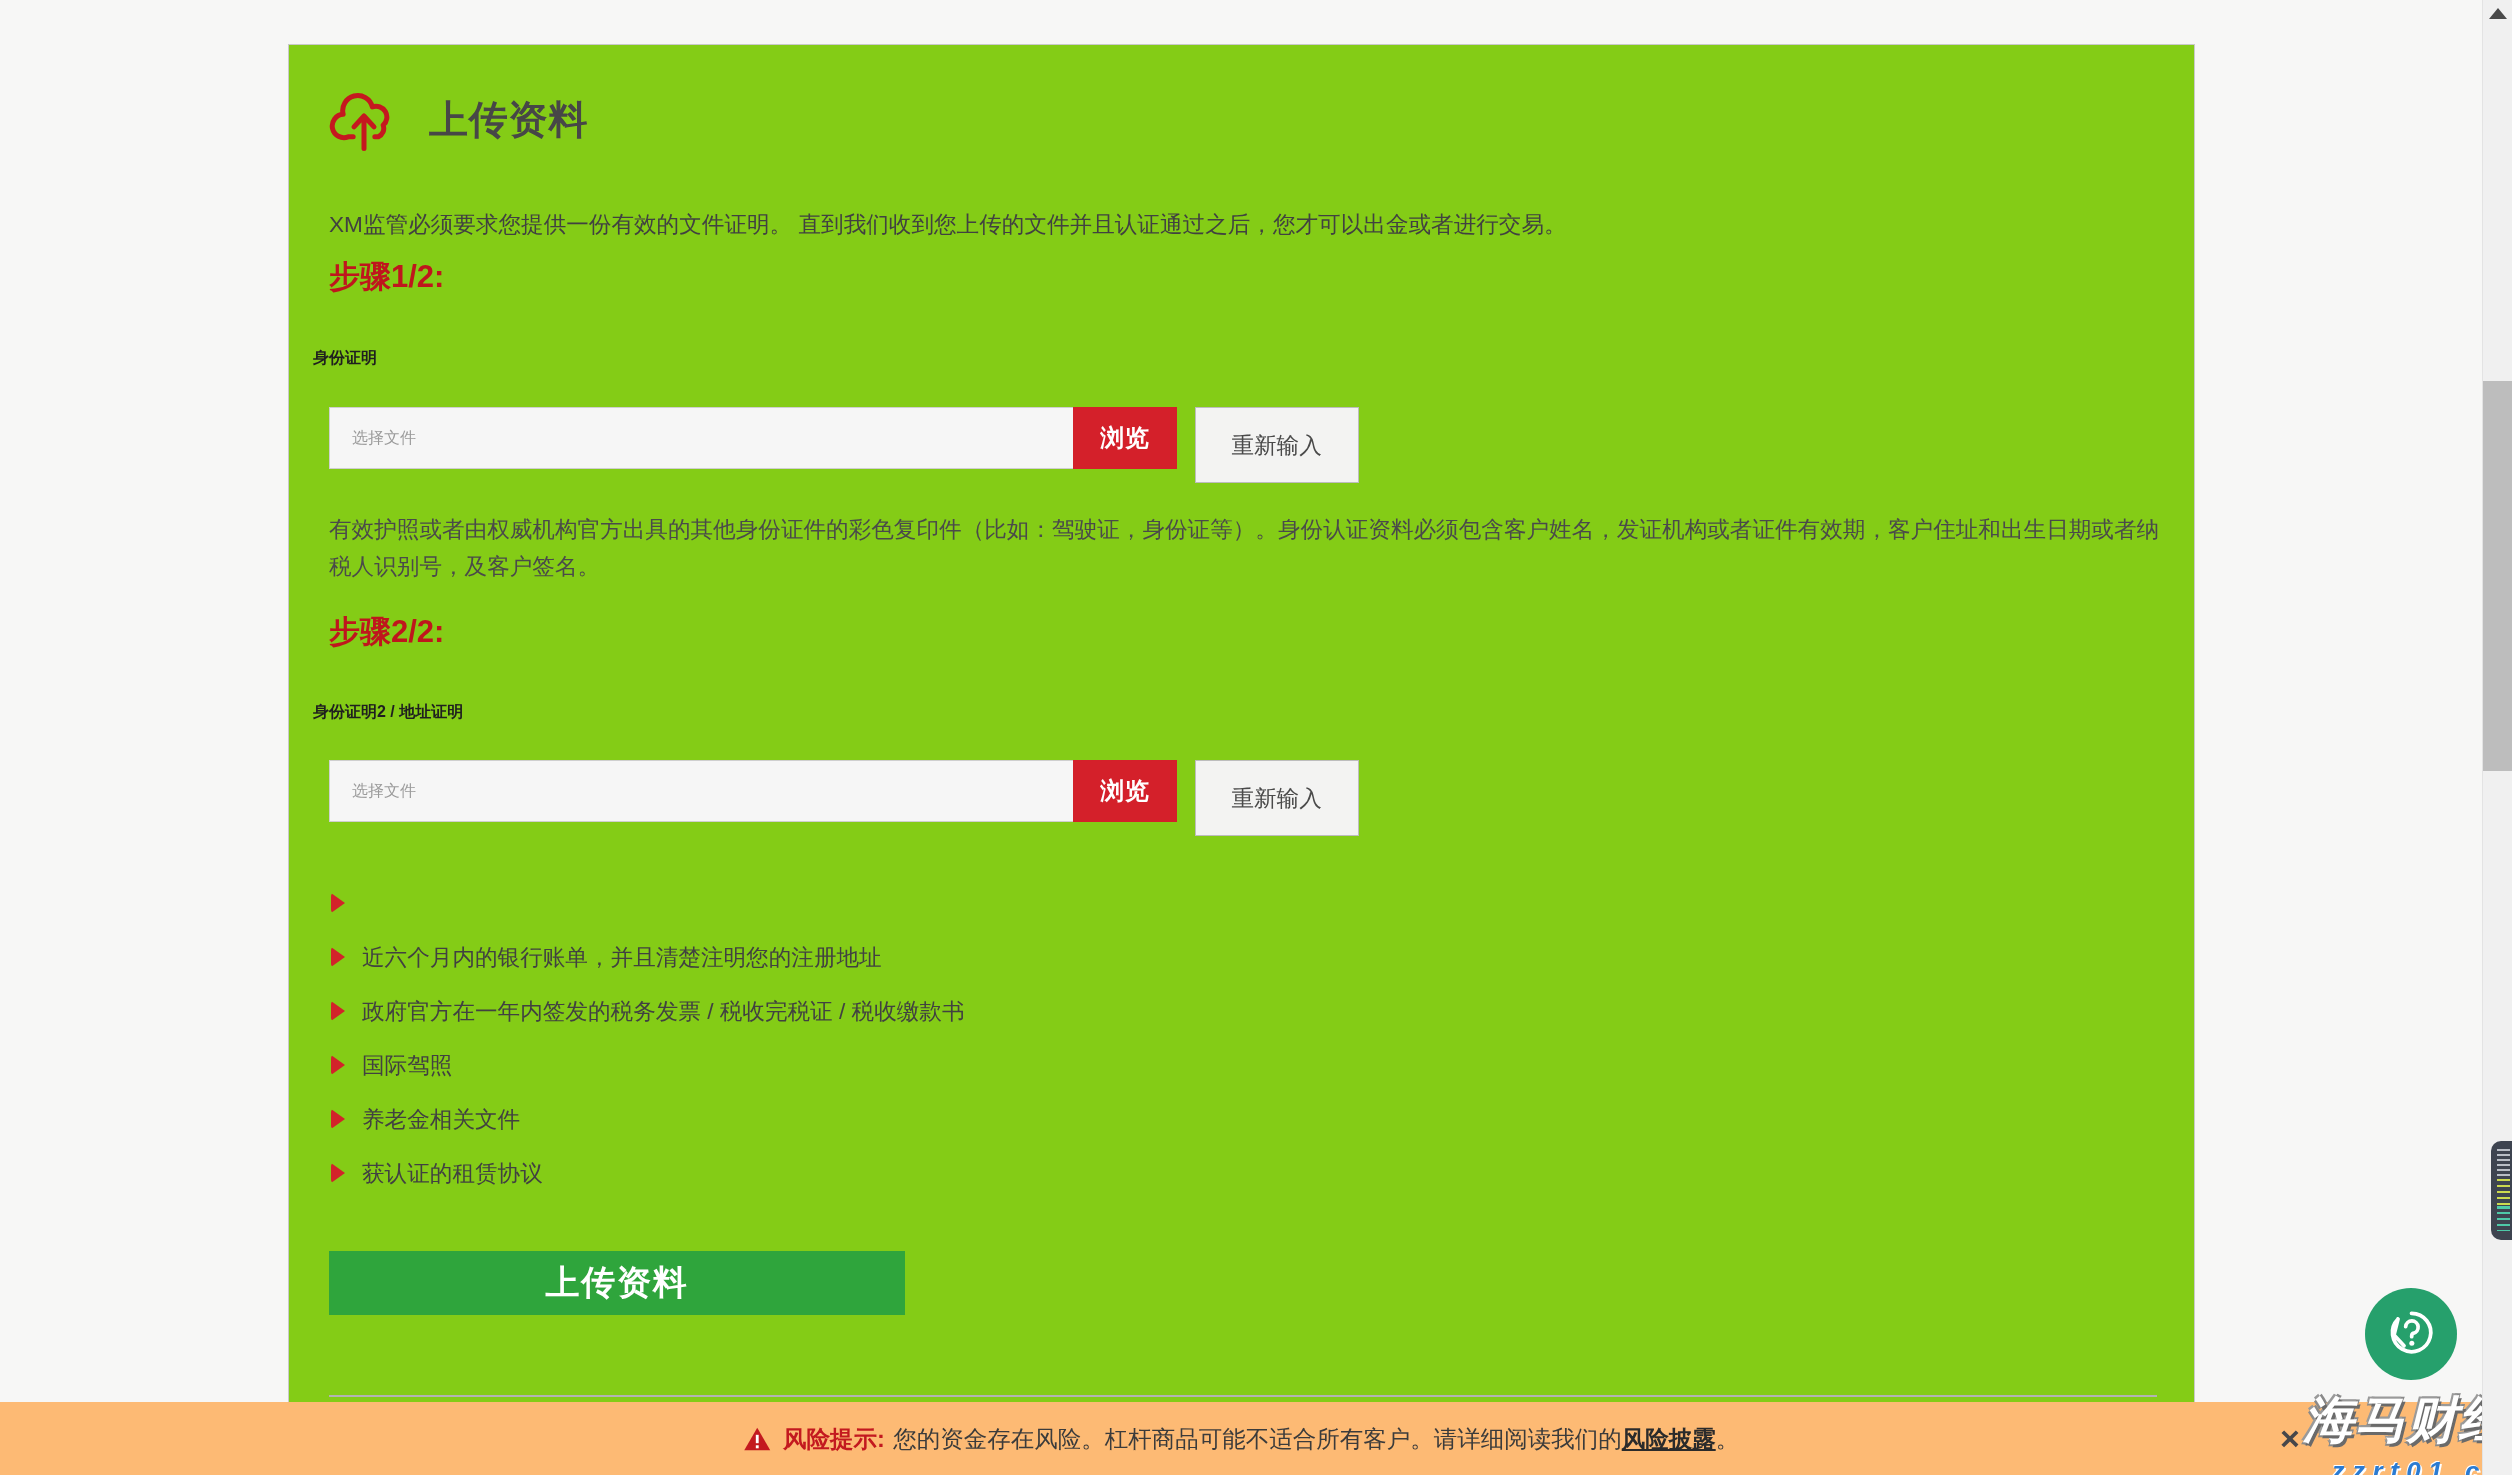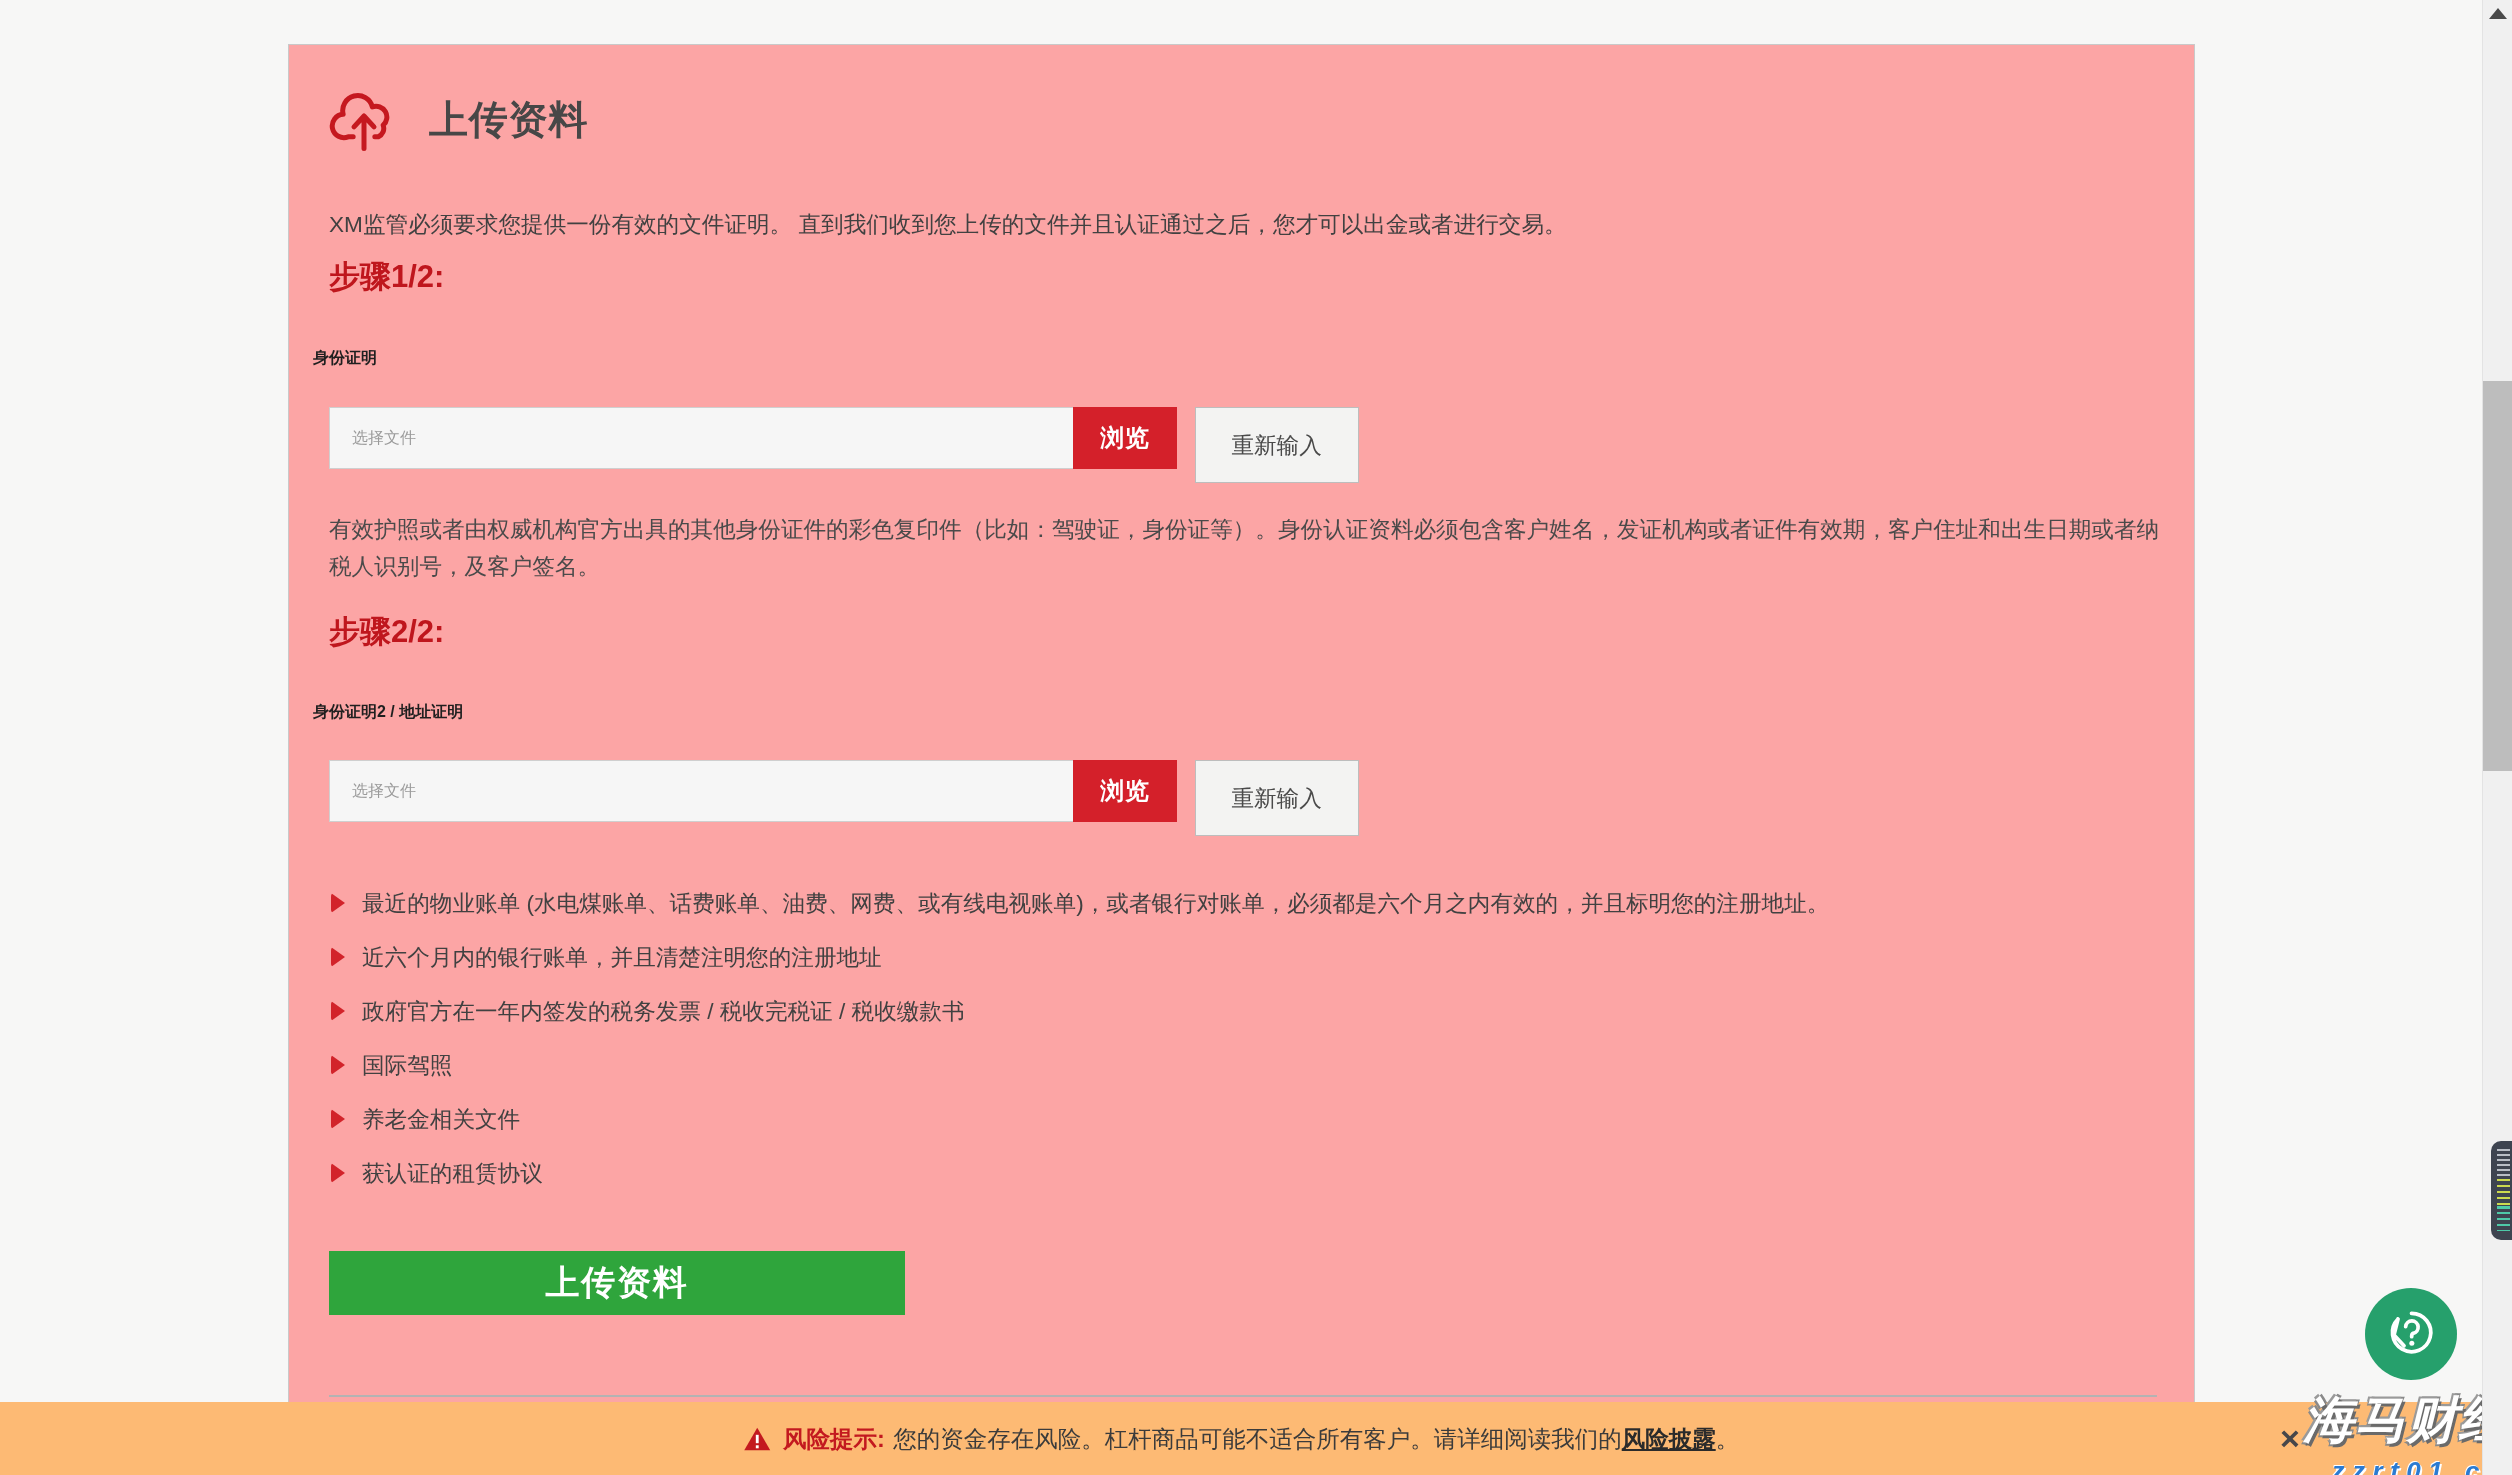--- a/index.html
+++ b/index.html
@@ -7,21 +7,21 @@
   body {
     position:relative; overflow:hidden;
     background:#f7f7f6;
     font-family:"Liberation Sans","DejaVu Sans",sans-serif;
     color:#3f3f3f;
   }
 
   
   .card {
     position:absolute; left:288px; top:44px; width:1907px; height:1359px;
-    background:#fca5a5; border:0.8px solid #c9c9c9; border-bottom:none;
+    background:#84cc16; border:0.8px solid #c9c9c9; border-bottom:none;
   }
   .card-inner { position:relative; width:100%; height:100%; }
 
   .header-row { position:absolute; top:40px; left:40px; display:flex; align-items:center; gap:30px; }
   .page-title { font-size:39px; font-weight:bold; color:#474747; letter-spacing:0.8px; }
 
   .intro { position:absolute; top:164px; left:40px; width:1826px; font-size:22.6px; color:#414141; }
 
   .step-heading { position:absolute; left:40px; font-size:31px; font-weight:bold; color:#bf161d; }
   .step1-heading { top:211px; }
@@ -165,21 +165,20 @@
 
     <div class="file-row row2">
       <input class="file-input" type="text" readonly="" placeholder="选择文件" style="">
       <button class="browse-btn">浏览</button>
       <button class="reset-btn">重新输入</button>
     </div>
 
     <ul class="req-list">
       <li class="req-item">
         <span class="bullet-arrow"></span>
-        <span>最近的物业账单 (水电煤账单、话费账单、油费、网费、或有线电视账单)，或者银行对账单，必须都是六个月之内有效的，并且标明您的注册地址。</span>
       </li>
       <li class="req-item">
         <span class="bullet-arrow"></span>
         <span>近六个月内的银行账单，并且清楚注明您的注册地址</span>
       </li>
       <li class="req-item">
         <span class="bullet-arrow"></span>
         <span>政府官方在一年内签发的税务发票 / 税收完税证 / 税收缴款书</span>
       </li>
       <li class="req-item">

